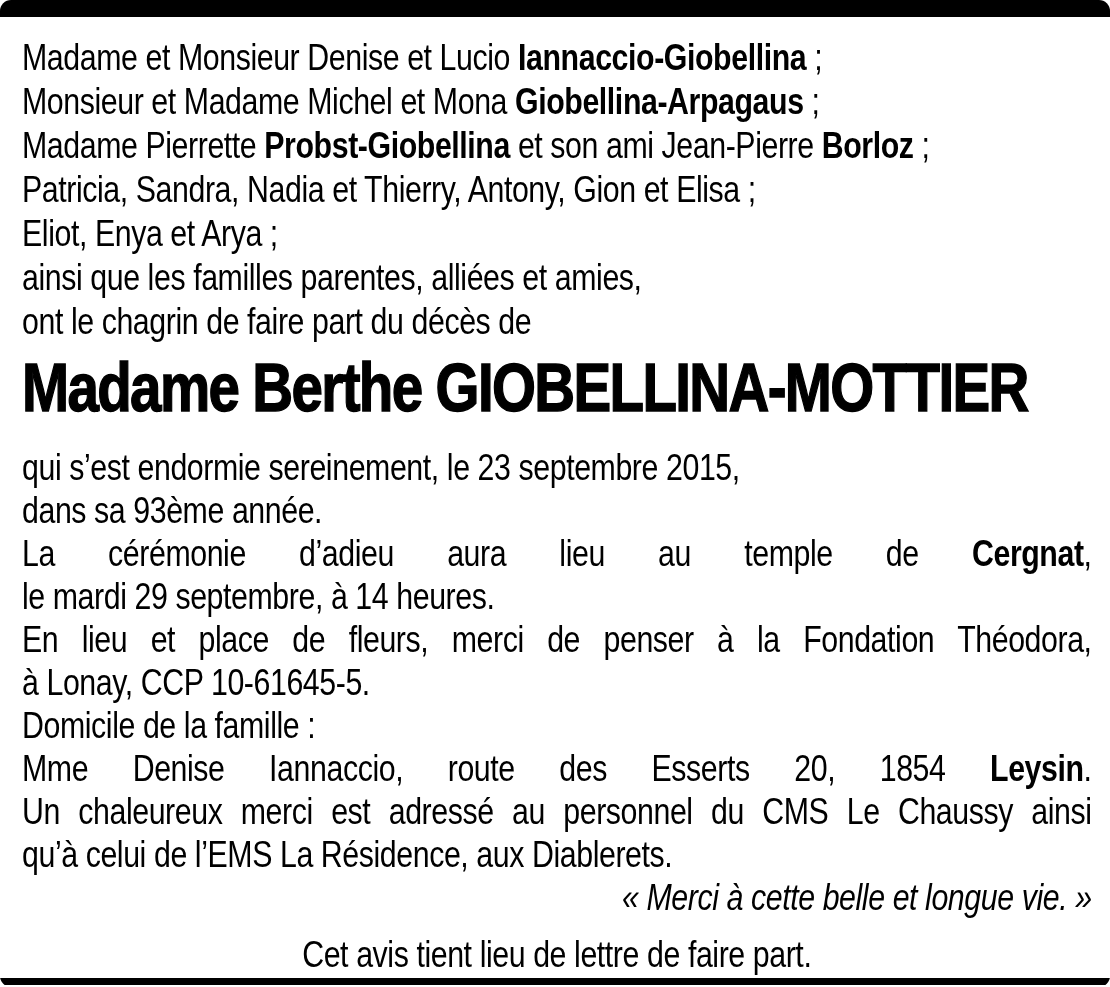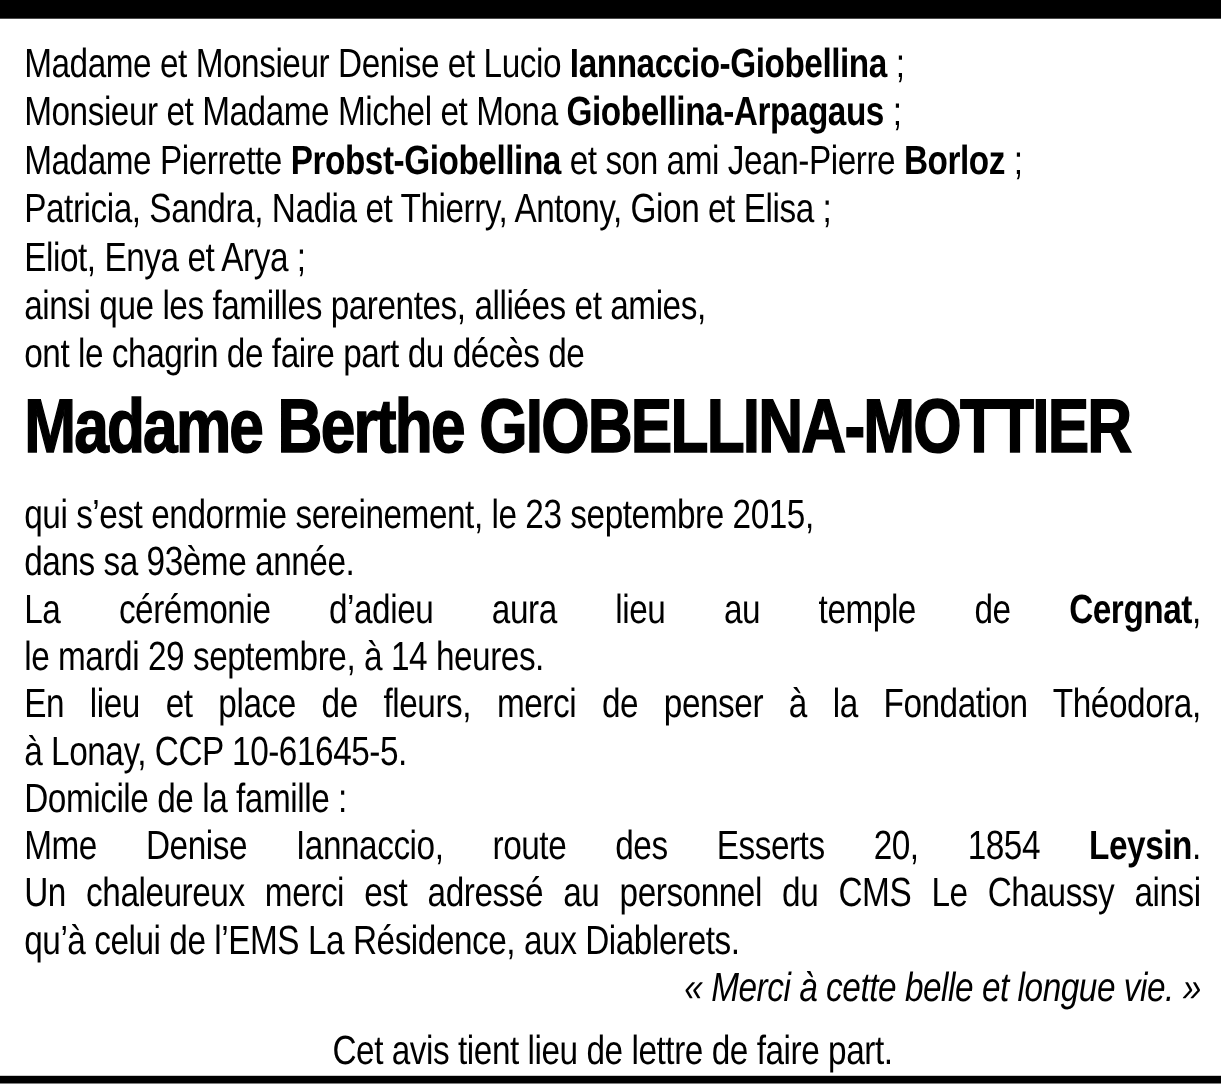--- a/index.html
+++ b/index.html
@@ -6,20 +6,21 @@
   html, body { background: #ffffff; }
   body { font-family: "Liberation Sans", sans-serif; }
 
   .sheet {
     position: relative;
     width: 1110px;
     height: 987px;
     background: var(--paper, #ffffff);
     overflow: hidden;
     color: var(--ink, #000000);
+    border-radius: 11px;
   }
 
   .rule {
     position: absolute;
     left: 0;
     right: 0;
     background: var(--rule, #000000);
   }
   .rule-top { top: 0; height: 17px; }
   .rule-bottom { top: 978px; height: 7px; }

